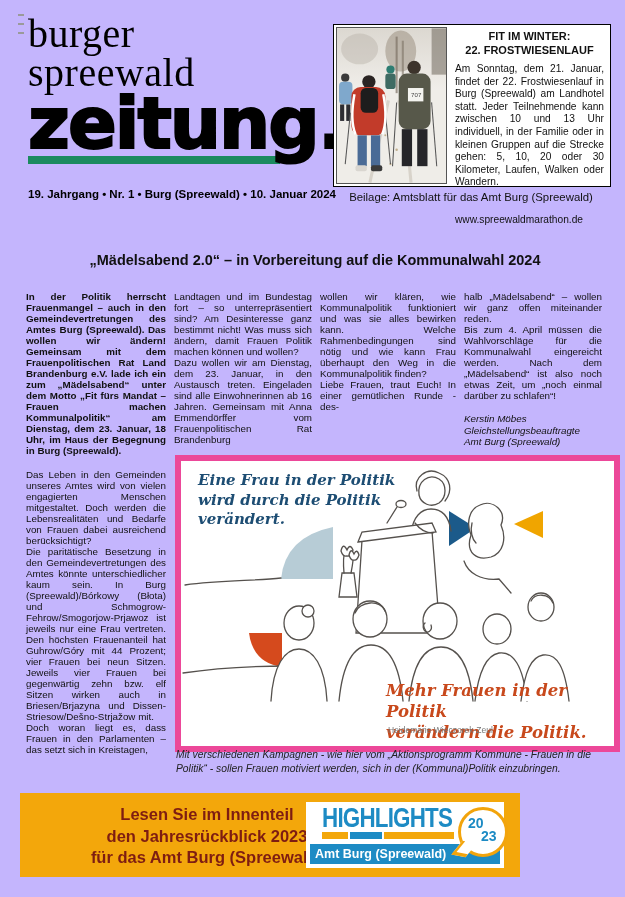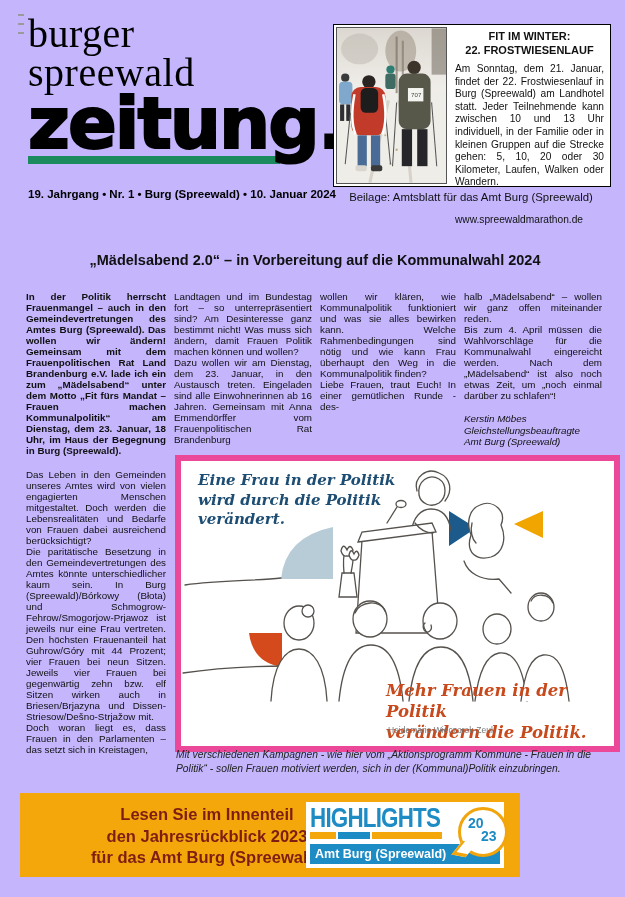--- a/index.html
+++ b/index.html
@@ -52,21 +52,21 @@
              font-size:15px;line-height:19.5px;color:#1d4d73;white-space:pre-line;}
   .quote-bottom{position:absolute;left:205px;top:219px;font-family:"DejaVu Serif",serif;font-weight:bold;font-style:italic;
              font-size:16.5px;line-height:21px;color:#c8491c;white-space:pre-line;}
   .attribution{position:absolute;left:207px;top:264px;font-size:8.5px;color:#777;}
   .caption{position:absolute;left:176px;top:748px;width:430px;font-style:italic;font-size:10.3px;line-height:13.5px;color:#222;}
 
   
   .banner{position:absolute;left:20px;top:793px;width:500px;height:84px;background:#f3a70b;}
   .banner-text{position:absolute;left:22px;top:11px;width:330px;text-align:center;font-weight:bold;
                font-size:16.5px;line-height:21.5px;color:#7e1d12;}
-  .logo{position:absolute;right:16px;top:9px;width:198px;height:66px;background:#fff;box-sizing:border-box;padding:3px 4px;}
+  .logo{position:absolute;right:16px;top:9px;width:198px;height:66px;background:#fff;box-sizing:border-box;padding:3px 16px;}
   .logo-title{color:#1d8bc4;font-weight:bold;font-size:28px;line-height:26px;letter-spacing:-1px;
               transform:scaleX(.8);transform-origin:left;white-space:nowrap;}
   .chips{display:flex;gap:2px;margin-top:1px;}
   .chips i{display:block;height:7px;}
   .chips .c1{width:26px;background:#f3a70b;}
   .chips .c2{width:32px;background:#1d8bc4;}
   .chips .c3{width:70px;background:#f3a70b;}
   .logo-bar{position:absolute;left:4px;right:4px;bottom:4px;height:20px;background:#1d8bc4;color:#fff;
             font-weight:bold;font-size:12.5px;line-height:20px;padding-left:5px;}
   .bubble{position:absolute;right:-4px;top:5px;width:44px;height:44px;border-radius:50%;background:#fff;

